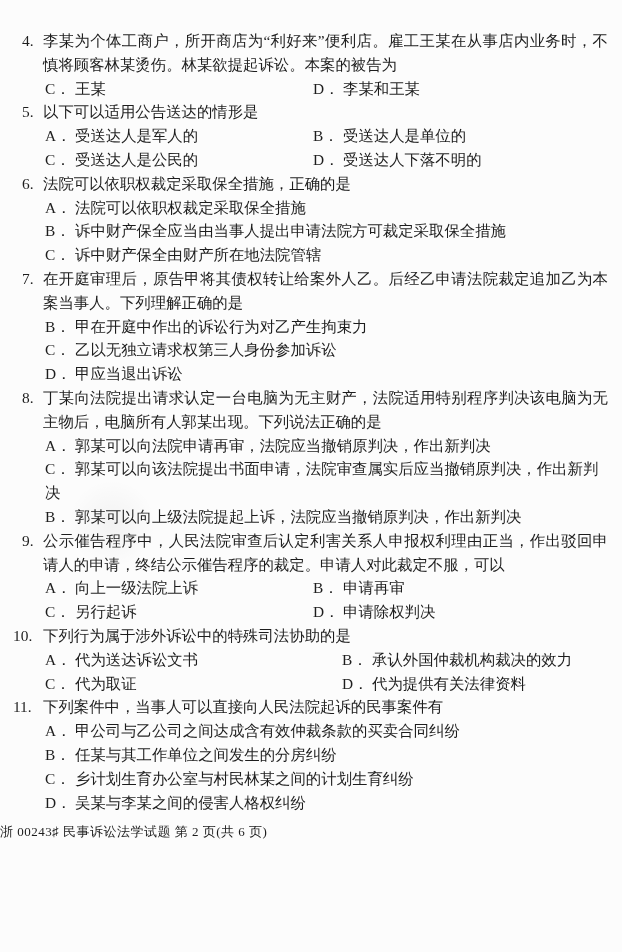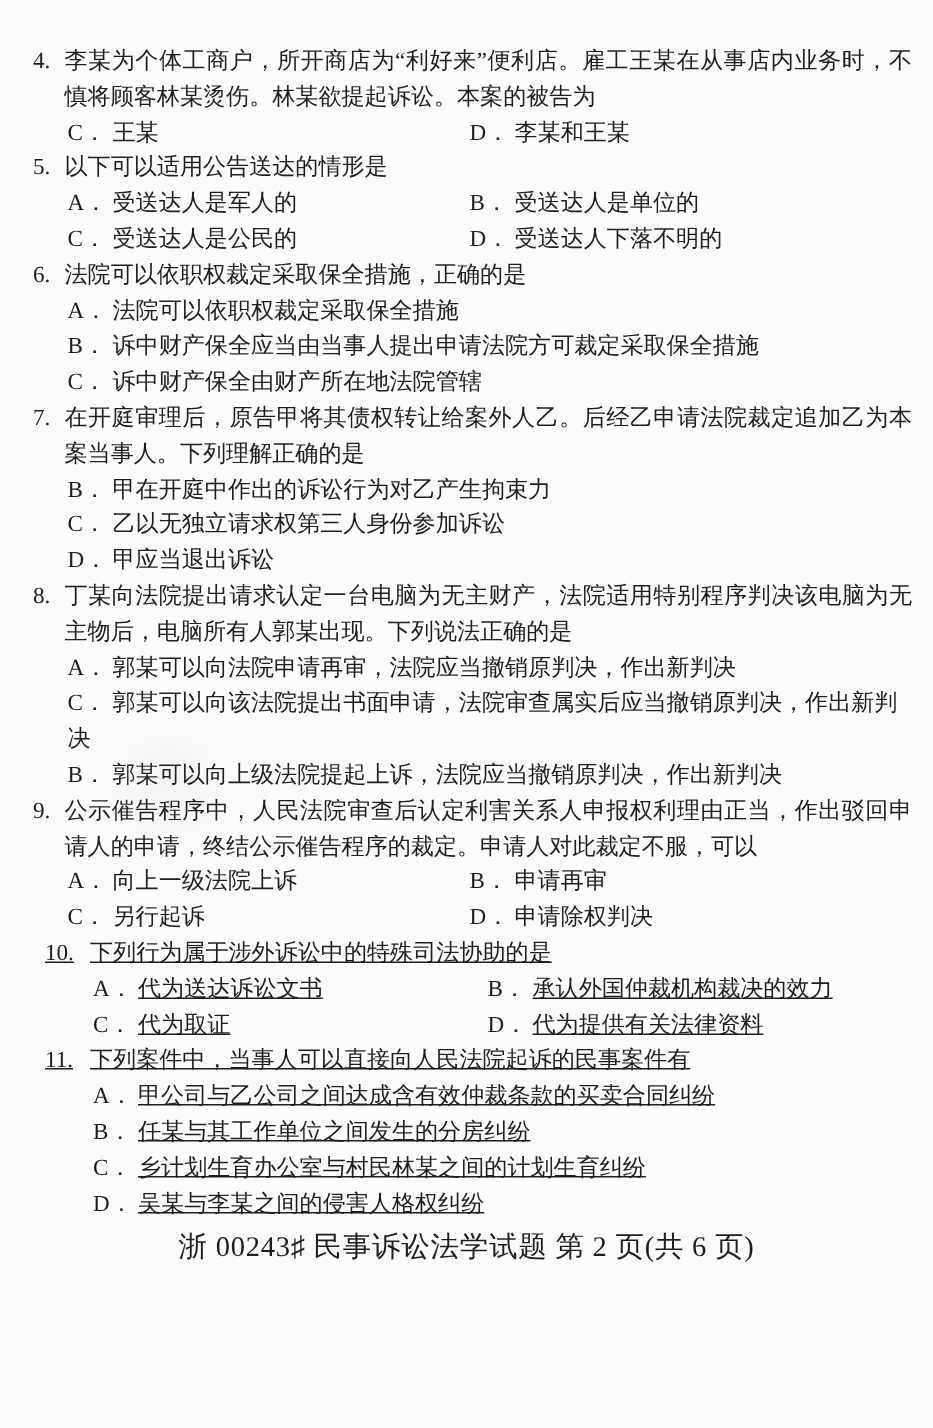--- a/index.html
+++ b/index.html
@@ -23,22 +23,21 @@
     padding-top: 29px;
     background:
       radial-gradient(circle at 18% 55%, rgba(0,0,0,0.04), rgba(0,0,0,0) 6%),
       #fcfcfc;
   }
   .question {
     margin-left: 22px;
     margin-right: 14px;
   }
   .question.wide {
-    margin-left: 30px;
-    text-decoration: underline;
+    margin-left: 13px;
   }
   .q-head {
     display: flex;
     align-items: flex-start;
   }
   .q-num {
     flex: 0 0 21px;
     white-space: nowrap;
   }
   .wide .q-num {
@@ -53,38 +52,38 @@
   }
   .wide .opt-line {
     padding-left: 32px;
   }
   .opt-row {
     display: flex;
     padding-left: 23px;
   }
   .wide .opt-row {
     padding-left: 32px;
+    gap: 34px;
   }
   .opt-cell-left {
     flex: 0 0 268px;
   }
   .wide .opt-cell-left {
     flex: 0 0 263px;
   }
   .opt-cell-right {
     flex: 1;
   }
   .opt-label {
     display: inline-block;
     min-width: 30px;
   }
   .footer {
     margin-top: 6px;
-    text-align: center;
-    font-size: 19px;
+    font-size: 13px;
     letter-spacing: 0.5px;
   }
 </style>
 </head>
 <body>
 
 <div class="page">
   <main id="question-list">
       <div class="question">
         <div class="q-head">

